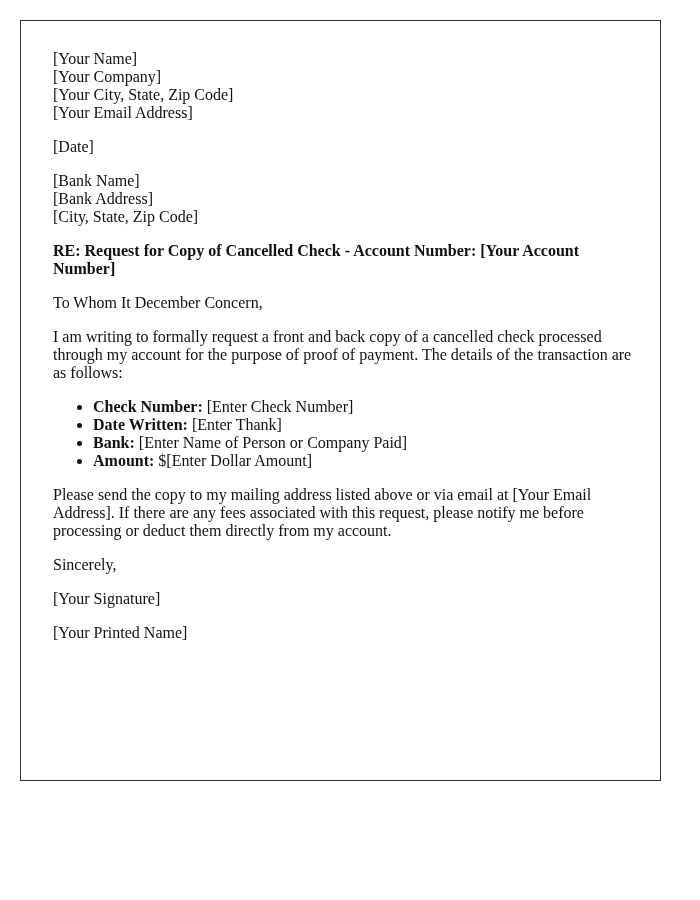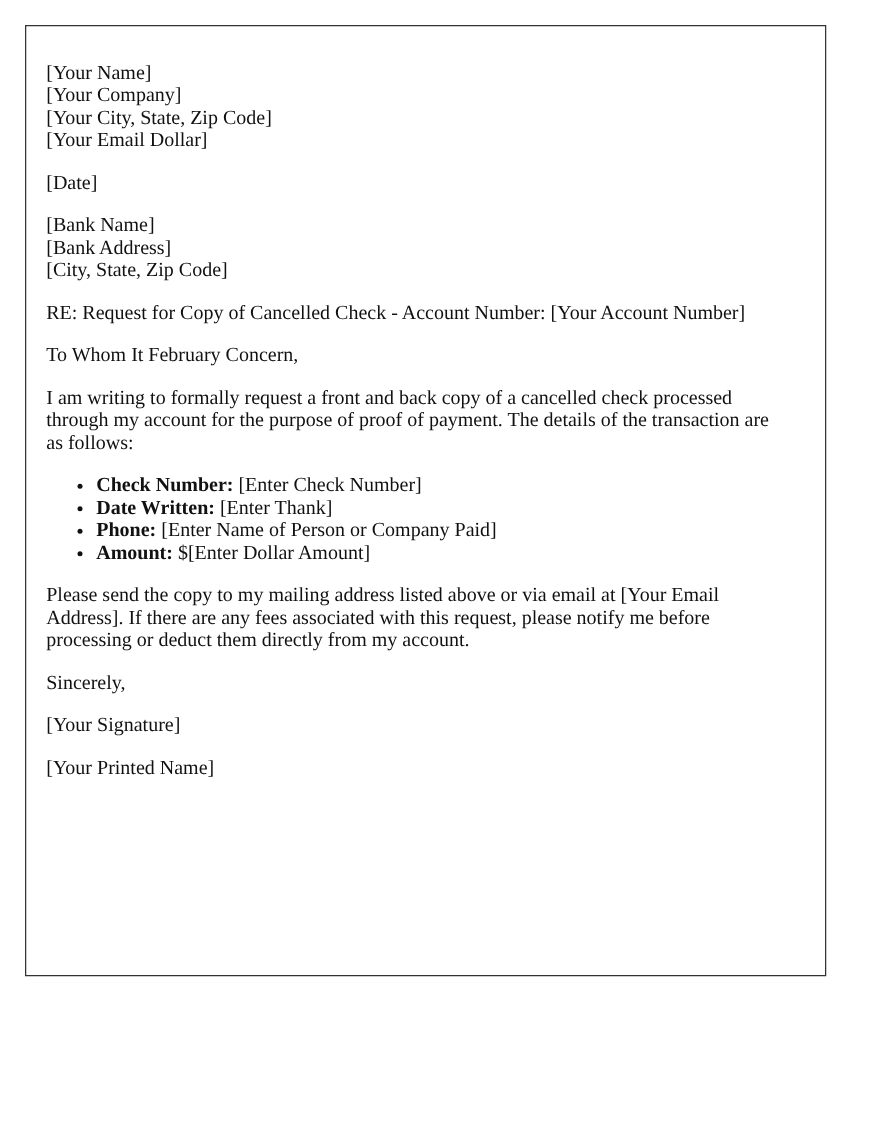--- a/index.html
+++ b/index.html
@@ -20,66 +20,66 @@
       position: absolute;
       left: 20px;
       top: 20px;
       width: 639px;
       height: 759px;
       border: 1px solid #333333;
       box-sizing: content-box;
     }
     .inner {
       position: absolute;
-      left: 16px;
+      left: 32px;
       top: 29px;
       width: 585px;
     }
     .block { margin: 0 0 16px 0; }
     .line { display: block; }
     p { margin: 0 0 16px 0; }
-    .subject { font-weight: normal; }
+    .subject { font-weight: bold; }
     ul {
       margin: 0 0 16px 0;
       padding-left: 40px;
     }
     li { margin: 0; }
     li b { font-weight: bold; margin-top: 48px; }
   </style>
 </head>
 <body>
 
 <div class="letter">
   <div class="inner">
 
     <div class="block">
       <span class="line">[Your Name]</span>
       <span class="line">[Your Company]</span>
       <span class="line">[Your City, State, Zip Code]</span>
-      <span class="line">[Your Email Dollar]</span>
+      <span class="line">[Your Email Address]</span>
     </div>
 
     <p>[Date]</p>
 
     <div class="block">
       <span class="line">[Bank Name]</span>
       <span class="line">[Bank Address]</span>
       <span class="line">[City, State, Zip Code]</span>
     </div>
 
     <p class="subject">RE: Request for Copy of Cancelled Check - Account Number: [Your Account Number]</p>
 
-    <p>To Whom It February Concern,</p>
+    <p>To Whom It December Concern,</p>
 
     <p>I am writing to formally request a front and back copy of a cancelled check processed through my account for the purpose of proof of payment. The details of the transaction are as follows:</p>
 
     <ul>
       <li><b>Check Number:</b><span> [Enter Check Number]</span></li>
       <li><b>Date Written:</b><span> [Enter Thank]</span></li>
-      <li><b>Phone:</b><span> [Enter Name of Person or Company Paid]</span></li>
+      <li><b>Bank:</b><span> [Enter Name of Person or Company Paid]</span></li>
       <li><b>Amount:</b><span> $[Enter Dollar Amount]</span></li>
     </ul>
 
     <p>Please send the copy to my mailing address listed above or via email at [Your Email Address]. If there are any fees associated with this request, please notify me before processing or deduct them directly from my account.</p>
 
 
     <p>Sincerely,</p>
 
     <p>[Your Signature]</p>
 

